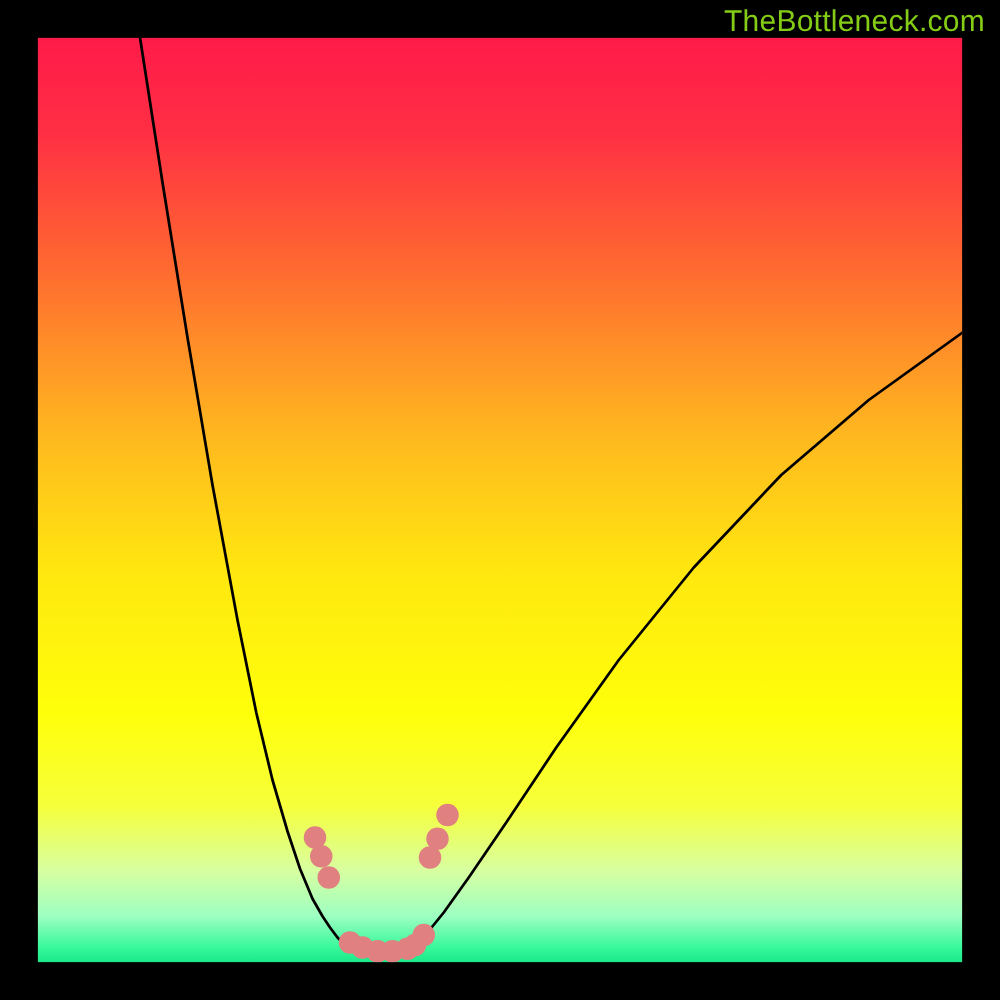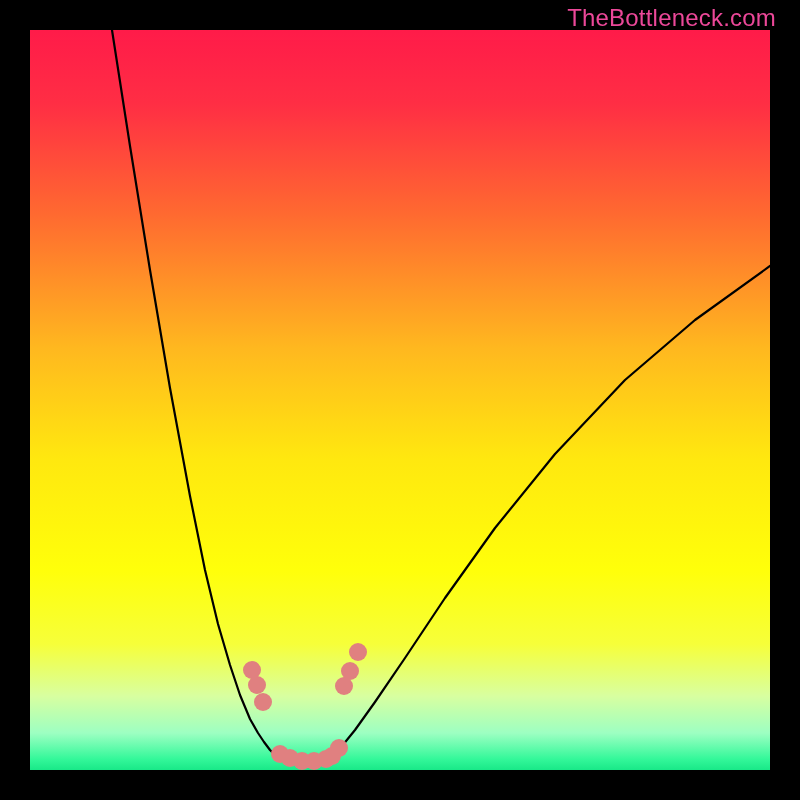--- a/index.html
+++ b/index.html
@@ -34,22 +34,22 @@
   }
   .curves {
     position: absolute;
     top: 0; left: 0;
     width: 100%;
     height: 100%;
   }
   .watermark {
     position: absolute;
     top: 4px;
-    right: 24px;
-    color: #ec4899;
+    right: 12px;
+    color: #84cc16;
     font-size: 24px;
     font-weight: 500;
     letter-spacing: 0.2px;
   }
 </style>
 </head>
 <body>
 
 <div class="frame">
   <div class="watermark">TheBottleneck.com</div>

